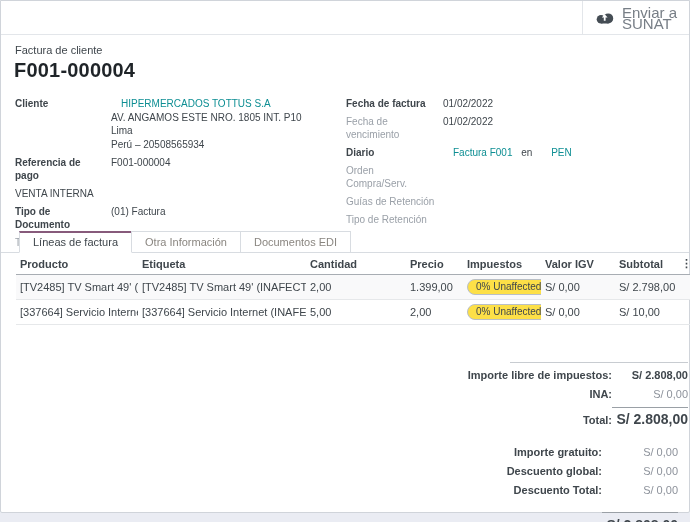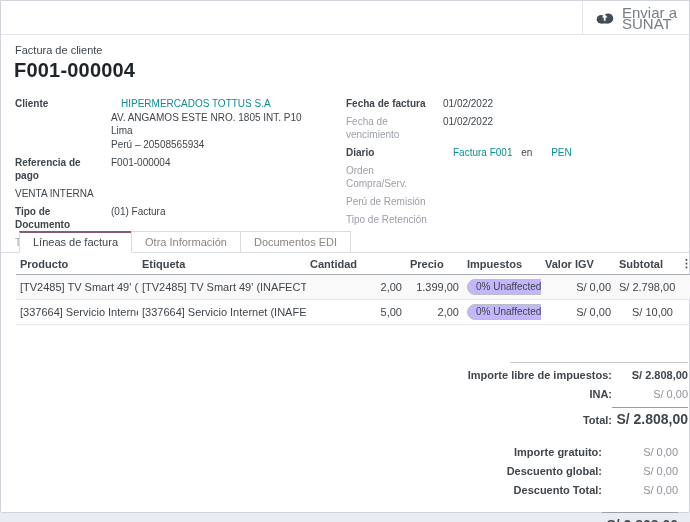--- a/index.html
+++ b/index.html
@@ -77,25 +77,25 @@
   table.lines th {
     font-weight: bold; color: #3f464c;
     border-bottom: 1px solid #a8adb3;
     padding: 4px 4px; text-align: left; overflow: hidden; white-space: nowrap;
   }
   table.lines td {
     border-bottom: 1px solid #e6e8ea;
     padding: 4px 4px; color: #3f464c; overflow: hidden; white-space: nowrap;
   }
   table.lines tbody tr:nth-child(odd) { background: #f9f9fa; }
-  .col-num, th.col-num { text-align: right; }
+  .col-num, th.col-num { text-align: left; }
   td.col-tax, th.col-tax { padding-left: 8px; }
   .pill {
     display: inline-block; border: 1px solid #b9bfc6; border-radius: 10px;
-    padding: 1px 8px 2px; font-size: 10px; color: #3f464c; background: #c4b5fd;
+    padding: 1px 8px 2px; font-size: 10px; color: #3f464c; background: #fde047;
     line-height: 11px;
   }
   .dots { color: #4a5056; text-align: center; padding: 4px 0; cursor: pointer; font-weight: bold; }
   
   .totals { margin-top: 37px; }
   .t-rule { width: 178px; margin: 0 1px 0 auto; border-top: 1px solid #c8ccd1; }
   .t-group { width: 380px; margin-left: auto; }
   .t-group1 { margin-right: 1px; padding-top: 6px; }
   .t-group2 { margin-right: 11px; margin-top: 19px; }
   .t-row { display: flex; justify-content: flex-end; align-items: baseline; font-size: 11px; margin-bottom: 7px; }
@@ -174,21 +174,21 @@
             <span class="link">Factura F001</span>
             <span class="sep-en">en</span>
             <span class="link">PEN</span>
           </div>
         </div>
         <div class="frow">
           <div class="flabel muted">Orden Compra/Serv.</div>
           <div class="fvalue"></div>
         </div>
         <div class="frow">
-          <div class="flabel muted">Perú de Remisión</div>
+          <div class="flabel muted">Guías de Retención</div>
           <div class="fvalue"></div>
         </div>
         <div class="frow">
           <div class="flabel muted">Tipo de Retención</div>
           <div class="fvalue"></div>
         </div>
       </div>
     </div>
 
     <div class="tabs">

